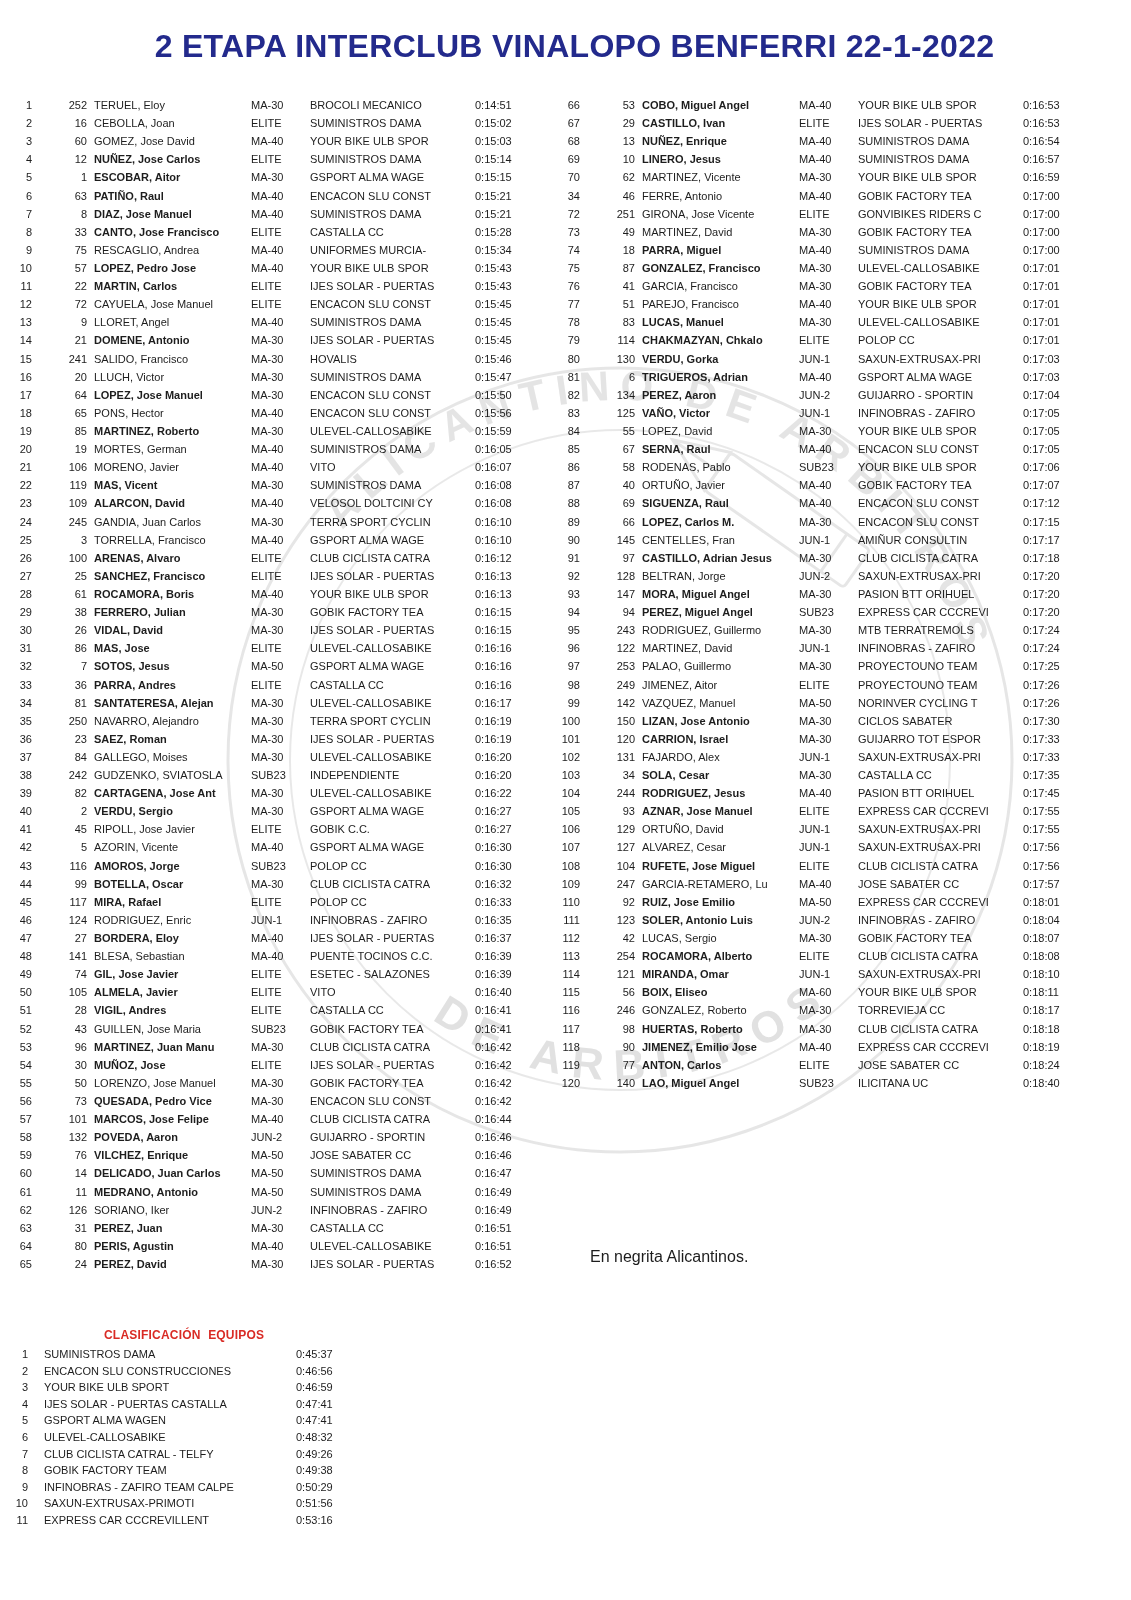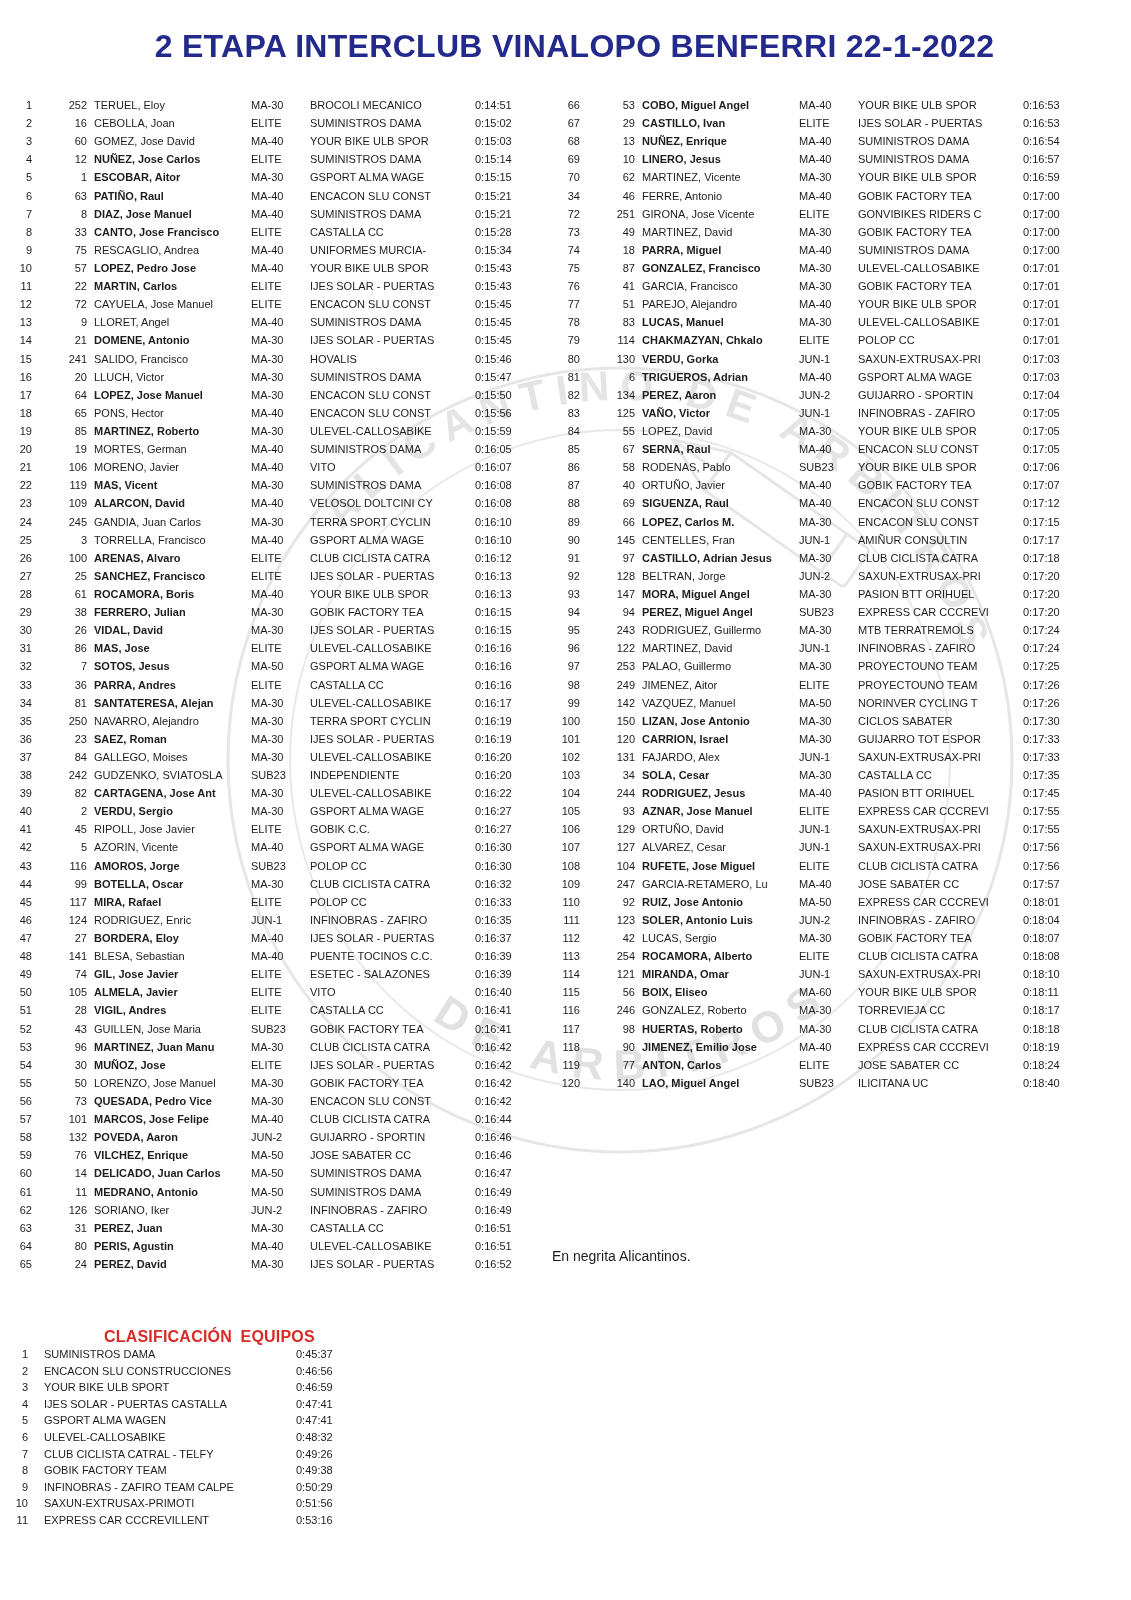--- a/index.html
+++ b/index.html
@@ -18,23 +18,23 @@
   #col-left  { left:10px;  width:520px; }
   #col-right { left:552px; width:530px; }
 
   .result-row { display:grid; grid-template-columns:22px 48px 150px 52px 158px 48px;
                 column-gap:7px; height:18.12px; font-size:11px; }
   #col-right .result-row { grid-template-columns:28px 48px 150px 52px 158px 48px; }
   .result-row span { line-height:18.12px; white-space:nowrap; overflow:hidden; }
   .c-pos, .c-bib { text-align:right; }
   .alicantino .c-name { font-weight:bold; }
 
-  .note { position:absolute; left:552px; top:1248px; font-size:14px; color:#1d1d1d; }
-
-  .teams-heading { position:absolute; left:104px; top:1328px; font-size:16px; font-weight:bold;
+  .note { position:absolute; left:590px; top:1248px; font-size:16px; color:#1d1d1d; }
+
+  .teams-heading { position:absolute; left:104px; top:1328px; font-size:12px; font-weight:bold;
                    color:#d92b25; word-spacing:4px; letter-spacing:0.2px; }
   #team-rows { position:absolute; left:10px; top:1346px; width:420px; }
   .team-row { display:grid; grid-template-columns:18px 236px 55px; column-gap:16px;
               height:16.6px; font-size:11px; }
   .team-row span { line-height:16.6px; white-space:nowrap; overflow:hidden; }
   .t-pos { text-align:right; }
 </style>
 </head>
 <body>
 
@@ -672,21 +672,21 @@
     <span class="c-pos">76</span>
     <span class="c-bib">41</span>
     <span class="c-name">GARCIA, Francisco</span>
     <span class="c-cat">MA-30</span>
     <span class="c-team">GOBIK FACTORY TEA</span>
     <span class="c-time">0:17:01</span>
   </div>
         <div class="result-row">
     <span class="c-pos">77</span>
     <span class="c-bib">51</span>
-    <span class="c-name">PAREJO, Alejandro</span>
+    <span class="c-name">PAREJO, Francisco</span>
     <span class="c-cat">MA-40</span>
     <span class="c-team">YOUR BIKE ULB SPOR</span>
     <span class="c-time">0:17:01</span>
   </div>
         <div class="result-row alicantino">
     <span class="c-pos">78</span>
     <span class="c-bib">83</span>
     <span class="c-name">LUCAS, Manuel</span>
     <span class="c-cat">MA-30</span>
     <span class="c-team">ULEVEL-CALLOSABIKE</span>
@@ -936,21 +936,21 @@
     <span class="c-pos">109</span>
     <span class="c-bib">247</span>
     <span class="c-name">GARCIA-RETAMERO, Lu</span>
     <span class="c-cat">MA-40</span>
     <span class="c-team">JOSE SABATER CC</span>
     <span class="c-time">0:17:57</span>
   </div>
         <div class="result-row alicantino">
     <span class="c-pos">110</span>
     <span class="c-bib">92</span>
-    <span class="c-name">RUIZ, Jose Antonio</span>
+    <span class="c-name">RUIZ, Jose Emilio</span>
     <span class="c-cat">MA-50</span>
     <span class="c-team">EXPRESS CAR CCCREVI</span>
     <span class="c-time">0:18:01</span>
   </div>
         <div class="result-row alicantino">
     <span class="c-pos">111</span>
     <span class="c-bib">123</span>
     <span class="c-name">SOLER, Antonio Luis</span>
     <span class="c-cat">JUN-2</span>
     <span class="c-team">INFINOBRAS - ZAFIRO</span>

